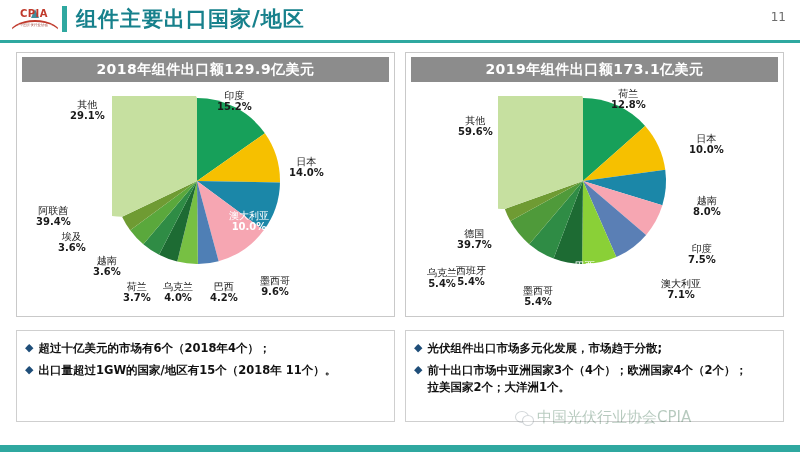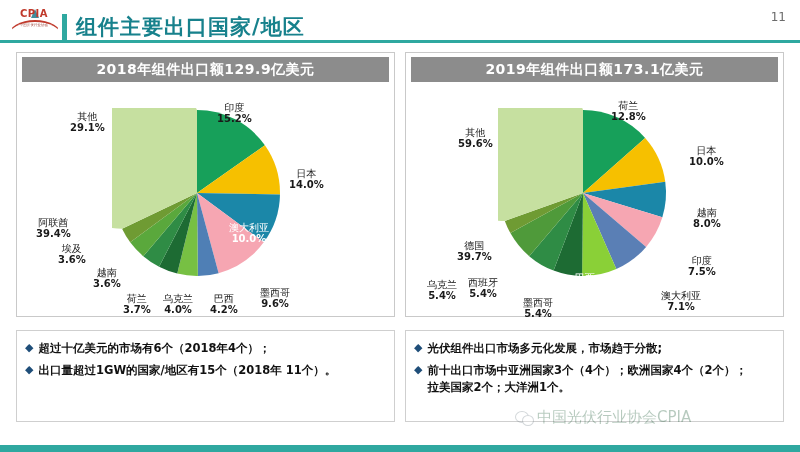--- a/index.html
+++ b/index.html
@@ -30,21 +30,21 @@
     border-top:2px solid #c0392b;border-radius:50%/100% 100% 0 0;
     border-left:1px solid transparent;border-right:1px solid transparent;
     border-bottom:none;
   }
   #logo .lg-tri{
     position:absolute;left:25px;top:5px;width:0;height:0;
     border-left:4px solid transparent;border-right:4px solid transparent;
     border-bottom:9px solid #1d7a8c;opacity:.85;
   }
   #title-bar{
-    position:absolute;left:62px;top:10px;height:34px;width:700px;
+    position:absolute;left:62px;top:2px;height:34px;width:700px;
     display:flex;align-items:center;
   }
   #title-bar .tb-accent{
     width:5px;height:26px;background:#2fa8a0;margin-right:9px;
   }
   #page-title{
     font-size:21px;font-weight:bold;color:#17818c;letter-spacing:1px;
     white-space:nowrap;
   }
   #page-number{
@@ -62,21 +62,21 @@
   .panel{
     position:absolute;top:52px;width:379px;height:265px;
     background:#ffffff;border:1px solid #c9c9c9;box-sizing:border-box;
   }
   #panel-left{left:16px;}
   #panel-right{left:405px;}
   .panel-title{
     height:25px;background:#8c8c8c;color:#ffffff;
     display:flex;align-items:center;justify-content:center;
     font-size:14px;font-weight:bold;letter-spacing:0.5px;
-    margin:4px 5px 16px 5px;
+    margin:4px 5px 4px 5px;
   }
   .chart-area{position:relative;width:100%;height:234px;}
   .pie-wrap{position:absolute;}
   #pie-left{left:95px;top:10px;width:170px;height:170px;}
   #pie-right{left:92px;top:10px;width:170px;height:170px;}
   .pie-svg{display:block;}
   
   .lbl{
     position:absolute;text-align:center;line-height:1.08;
     color:#1a1a1a;white-space:nowrap;
@@ -259,21 +259,21 @@
         <span class="pc">7.1%</span>
     </div>
     <div class="lbl in" style="left:165px;top:175px;">
       <span class="nm">巴西</span>
         <span class="pc">6.3%</span>
     </div>
     <div class="lbl" style="left:117px;top:200px;">
       <span class="nm">墨西哥</span>
         <span class="pc">5.4%</span>
     </div>
-    <div class="lbl" style="left:62px;top:180px;text-align:center;">
+    <div class="lbl" style="left:50px;top:180px;text-align:center;">
       <span class="nm">西班牙</span>
         <span class="pc">5.4%</span>
     </div>
     <div class="lbl" style="left:21px;top:182px;">
       <span class="nm">乌克兰</span>
         <span class="pc">5.4%</span>
     </div>
     <div class="lbl" style="left:51px;top:143px;">
       <span class="nm">德国</span>
         <span class="pc">39.7%</span>

